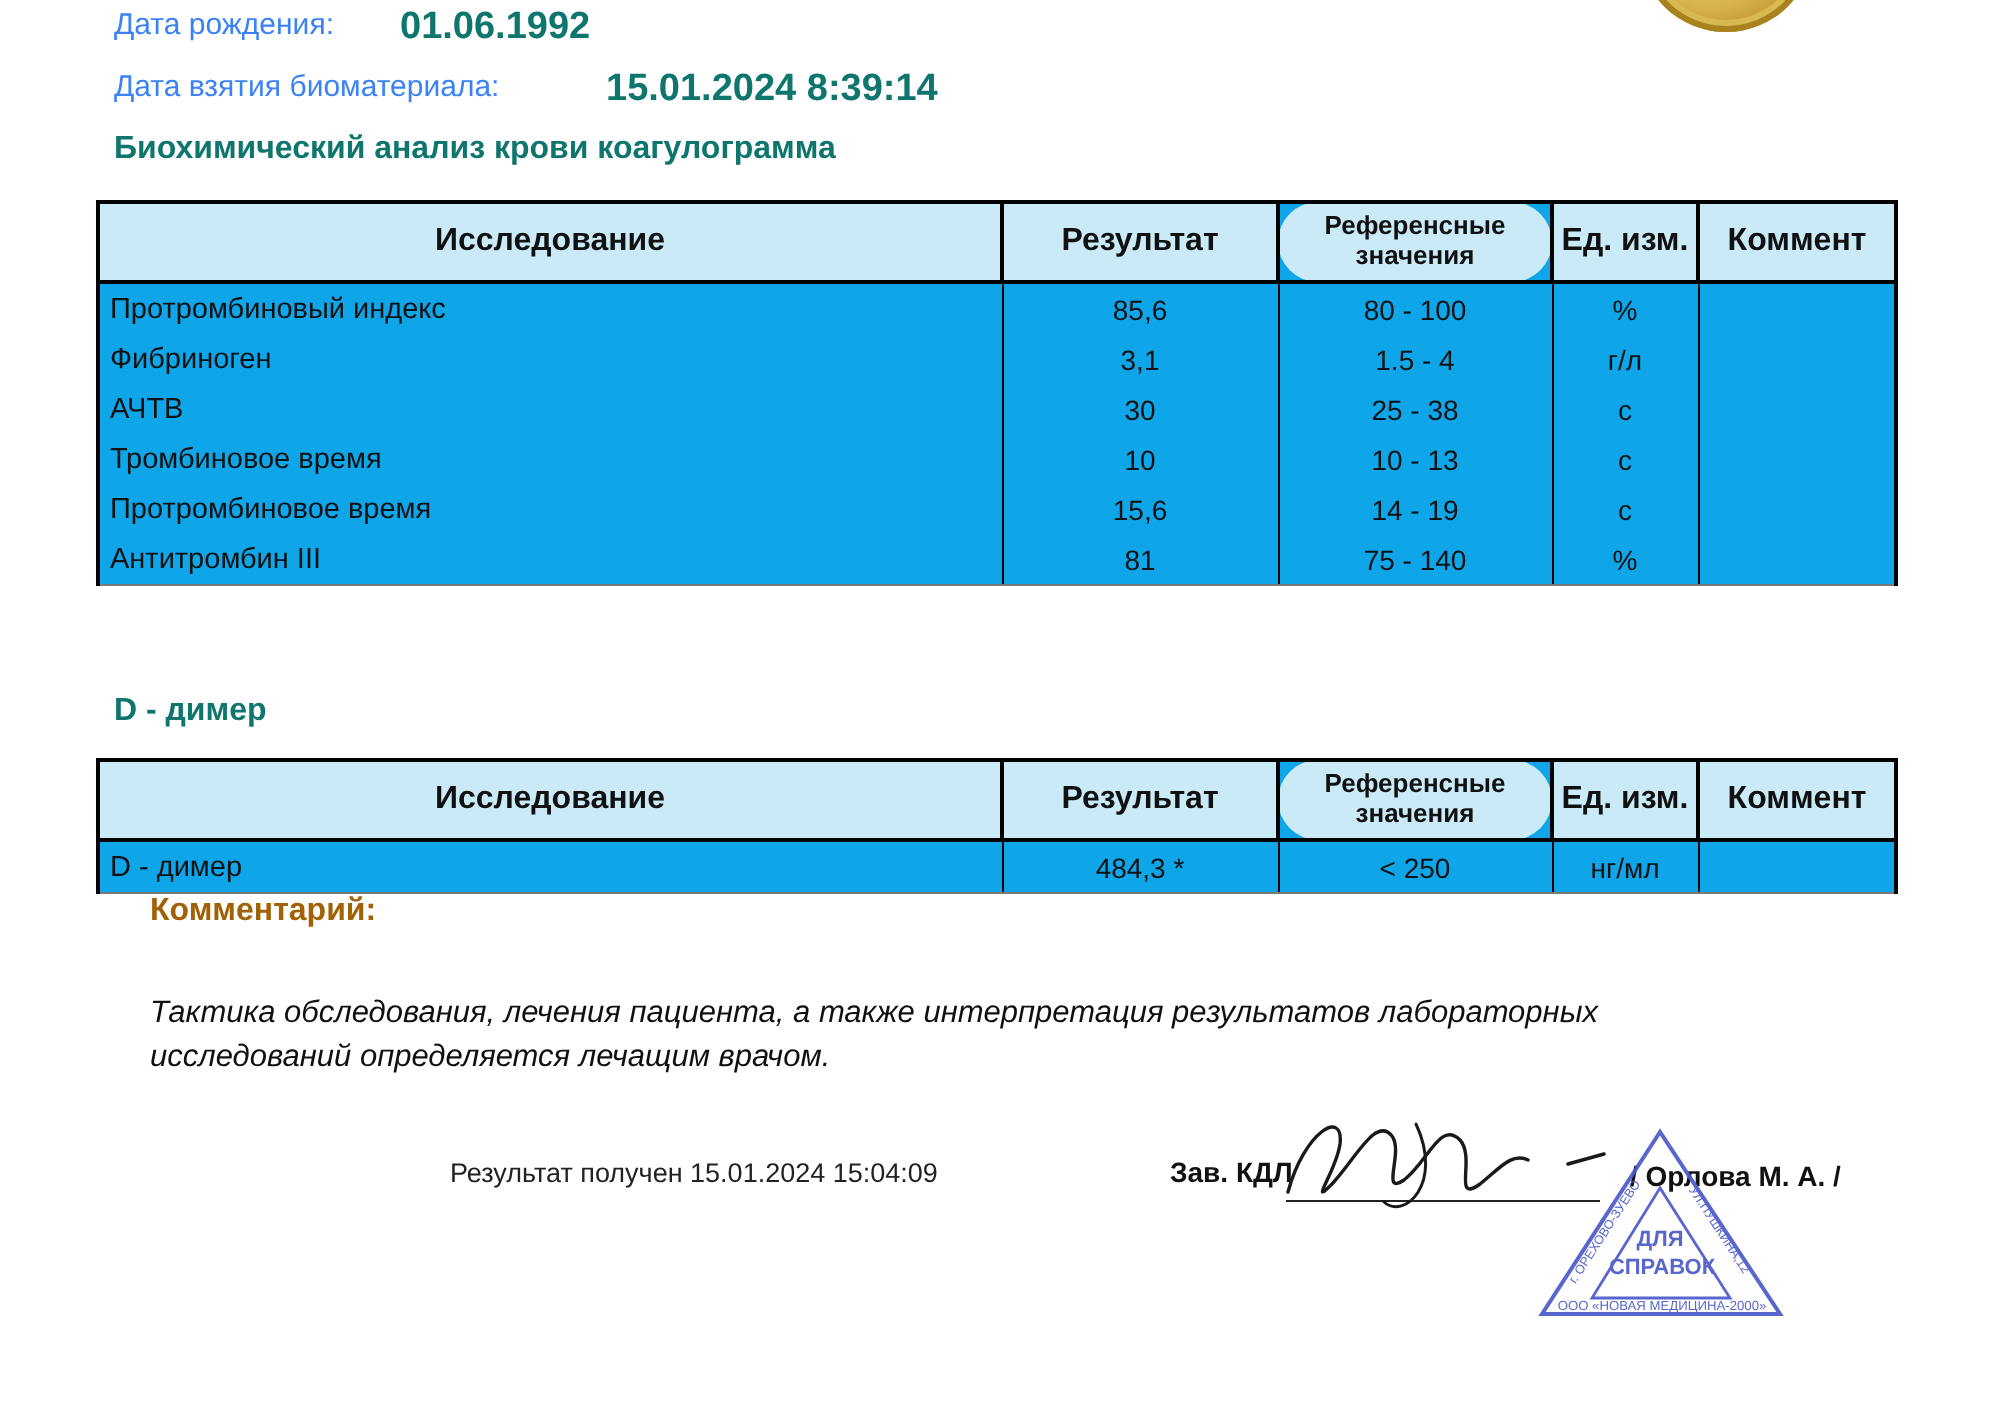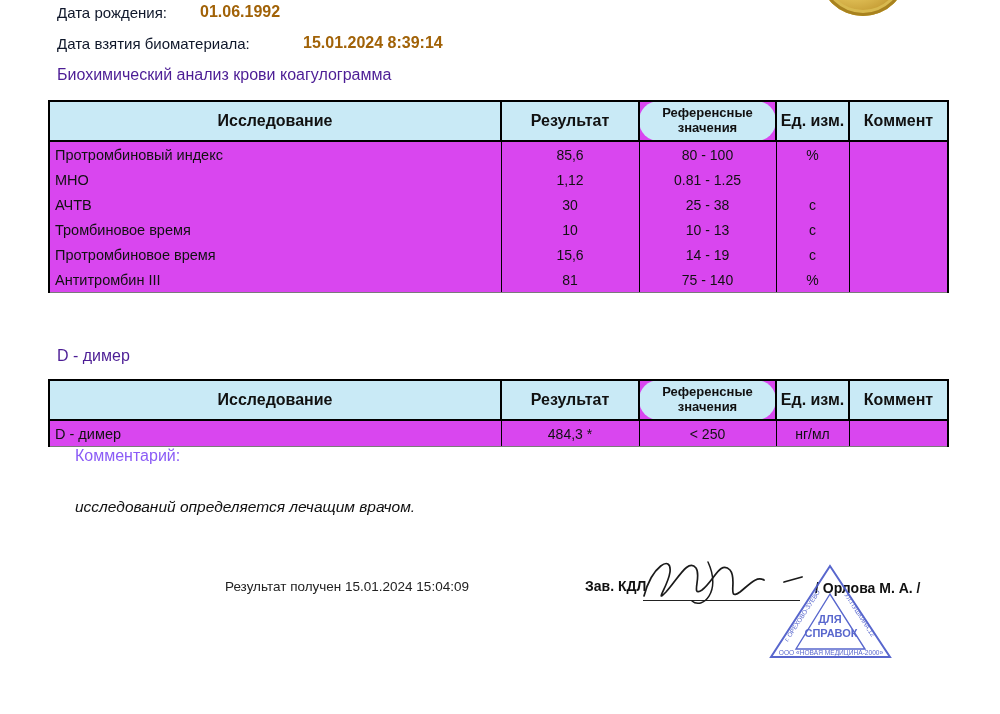--- a/index.html
+++ b/index.html
@@ -1,42 +1,42 @@
 <!DOCTYPE html>
 <html><head>
 <meta charset="utf-8">
 <style>
   html,body{margin:0;padding:0;}
   body{
     width:1000px;height:714px;background:#ffffff;position:relative;overflow:hidden;
     font-family:"Liberation Sans", sans-serif;color:#111;
   }
   .abs{position:absolute;}
-  .lbl{font-size:15px;color:#0f172a;}
-  .val{font-size:16px;font-weight:bold;color:#a16207;}
-  .sec-title{font-size:16px;font-weight:normal;color:#4c1d95;}
+  .lbl{font-size:15px;color:#3b82f6;}
+  .val{font-size:19px;font-weight:bold;color:#0f766e;}
+  .sec-title{font-size:16px;font-weight:bold;color:#0f766e;}
 
-  table.lab{border-collapse:collapse;table-layout:fixed;position:absolute;left:48px;width:899px;background:#d946ef;}
+  table.lab{border-collapse:collapse;table-layout:fixed;position:absolute;left:48px;width:899px;background:#0ea5e9;}
   #table1{top:100px;}
   #table2{top:379px;}
   .lab th{
     background:#c9eaf6;border:2px solid #000;font-weight:bold;height:38px;
     padding:0 2px;text-align:center;vertical-align:middle;color:#111;
   }
   .lab th.h-big{font-size:16px;}
   .lab th.h-ref{font-size:13px;line-height:1.15;border-radius:20px;}
   .lab td{
     height:25px;padding:0;font-size:14px;text-align:center;vertical-align:middle;
     border-left:1px solid #000;border-right:1px solid #000;color:#111;
   }
   .lab td:first-child{text-align:left;padding-left:5px;border-left:2px solid #000;font-size:14.5px;}
   .lab td:last-child{border-right:2px solid #000;}
   .lab tbody tr:last-child td{border-bottom:1.5px solid #7a7a7a;}
 
-  .comment-label{font-size:16px;font-weight:normal;color:#8b5cf6;}
+  .comment-label{font-size:16px;font-weight:bold;color:#a16207;}
   .disclaimer{font-size:15.5px;font-style:italic;color:#101010;line-height:22px;}
 
   .footer-small{font-size:13.5px;color:#222;}
   .footer-bold{font-size:14px;font-weight:bold;color:#111;}
   .sig-line{position:absolute;left:643px;top:600px;width:157px;border-top:1.5px solid #222;}
 
   .gold-seal{
     position:absolute;left:820px;top:-68px;width:86px;height:84px;border-radius:50%;
     background:radial-gradient(circle at 40% 35%, #f3df85 0%, #e3c35a 45%, #c49b33 72%, #9a7620 100%);
     box-shadow:inset 0 0 0 3px #a8821f, inset 0 0 0 6px #d8b94f;
@@ -75,24 +75,24 @@
   </thead>
   <tbody>
       <tr>
         <td>Протромбиновый индекс</td>
         <td>85,6</td>
         <td>80 - 100</td>
         <td>%</td>
         <td></td>
       </tr>
       <tr>
-        <td>МНО</td>
-        <td>1,12</td>
-        <td>0.81 - 1.25</td>
-        <td></td>
+        <td>Фибриноген</td>
+        <td>3,1</td>
+        <td>1.5 - 4</td>
+        <td>г/л</td>
         <td></td>
       </tr>
       <tr>
         <td>АЧТВ</td>
         <td>30</td>
         <td>25 - 38</td>
         <td>с</td>
         <td></td>
       </tr>
       <tr>
@@ -145,20 +145,21 @@
         <td>&lt; 250</td>
         <td>нг/мл</td>
         <td></td>
       </tr>
     </tbody>
 </table>
 
 <div class="abs comment-label" style="left:75px;top:447px;">Комментарий:</div>
 
 <div class="abs disclaimer" style="left:75px;top:496px;">
+  <div>Тактика обследования, лечения пациента, а также интерпретация результатов лабораторных</div>
   <div>исследований определяется лечащим врачом.</div>
 </div>
 
 <div class="abs footer-small" style="left:225px;top:579px;">Результат получен 15.01.2024 15:04:09</div>
 <div class="abs footer-bold" style="left:585px;top:578px;text-align:right;">Зав. КДЛ</div>
 
 <div class="sig-line"></div>
 <div class="abs" style="left:638px;top:552px;">
   <svg width="170" height="58" viewBox="0 0 170 58">
     <path d="M6,44 C14,14 34,2 32,20 C30,34 16,52 28,40 C40,27 50,6 58,16 C64,24 52,46 64,38 C76,29 82,8 92,18 C100,27 88,50 102,40 C112,32 118,24 126,28" fill="none" stroke="#1a1a1a" stroke-width="1.7" stroke-linecap="round"></path>

